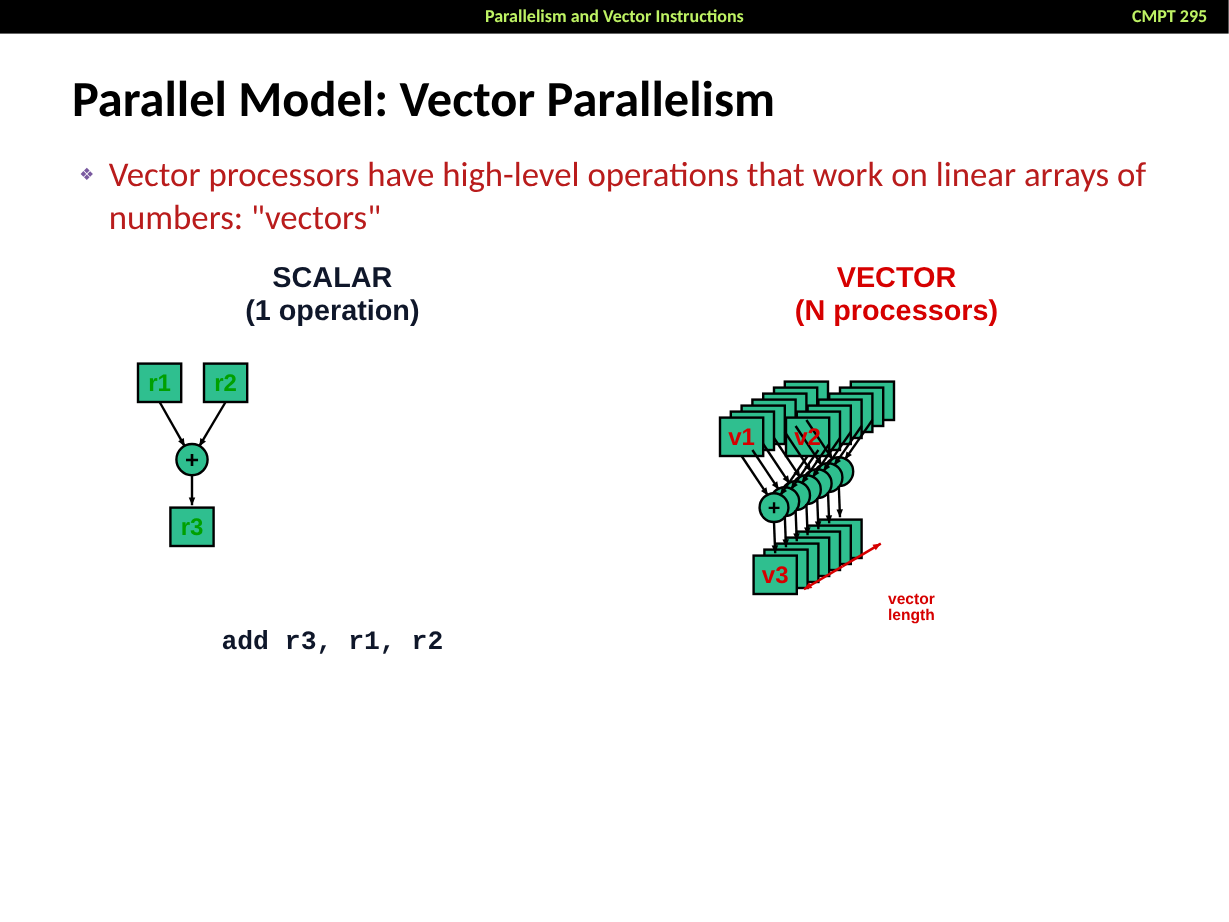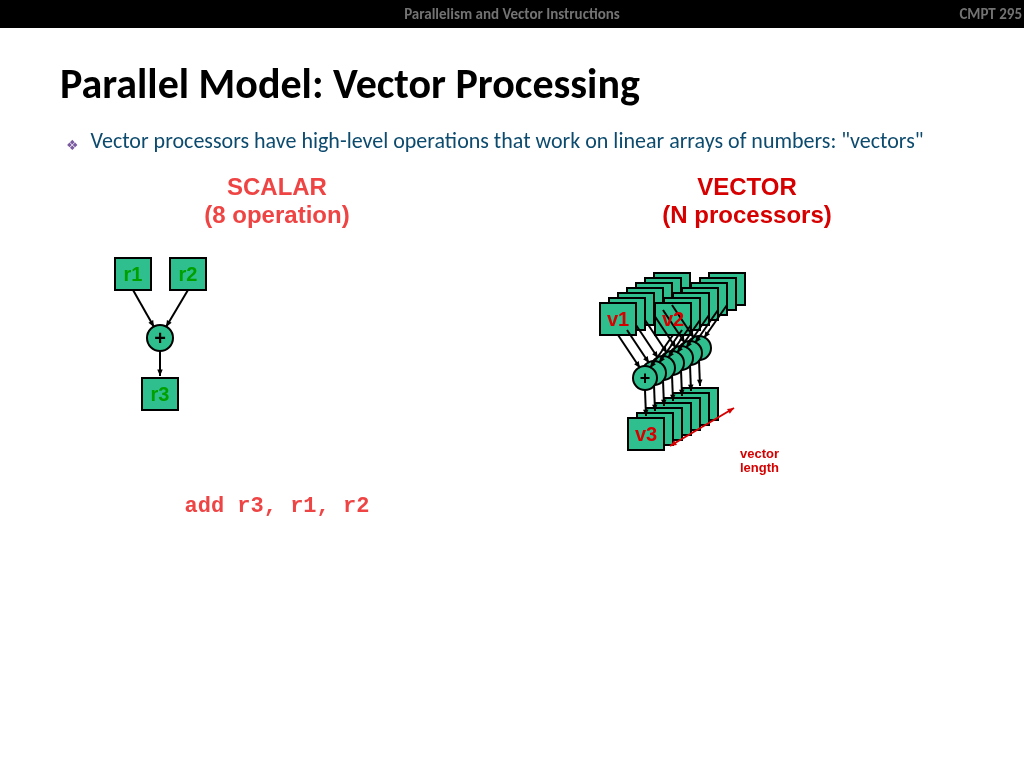--- a/index.html
+++ b/index.html
@@ -1,53 +1,53 @@
 <!DOCTYPE html>
 <html><head>
 <meta charset="utf-8">
 <style>
   * { margin: 0; padding: 0; box-sizing: border-box; }
   html, body { width: 1024px; height: 768px; font-family: Calibri, Arial, sans-serif; background: #fff; }
-  .topbar { background: #000; color: #737373; height: 28px; display: flex; align-items: center; justify-content: center; position: relative; font-weight: bold; font-size: 15px; }
-  .topbar .course { position: absolute; right: 2px; }
+  .topbar { background: #000; color: #bef264; height: 28px; display: flex; align-items: center; justify-content: center; position: relative; font-weight: bold; font-size: 15px; }
+  .topbar .course { position: absolute; right: 18px; }
   .content { padding: 30px 60px 0 60px; }
   .title { font-size: 42px; font-weight: 800; color: #000; margin-bottom: 18px; }
   .bullet-row { display: flex; align-items: flex-start; gap: 12px; margin-left: 6px; }
   .bullet-icon { color: #7a5aa0; font-size: 14px; margin-top: 10px; }
-  .bullet-text { font-size: 22px; color: #0c4a6e; line-height: 1.25; }
+  .bullet-text { font-size: 29px; color: #b91c1c; line-height: 1.25; }
   .columns { display: flex; justify-content: space-between; margin-top: 18px; }
   .col { width: 48%; display: flex; flex-direction: column; align-items: center; }
   .col-head { font-family: Arial, sans-serif; font-weight: bold; font-size: 24px; text-align: center; line-height: 1.2; margin-bottom: 18px; }
-  .green { color: #ef4444; }
+  .green { color: #0f172a; }
   .red { color: #d60000; }
   .svg-wrap { width: 100%; display: flex; justify-content: flex-start; }
-  .code { font-family: "Courier New", monospace; font-weight: bold; font-size: 22px; margin-top: 46px; }
+  .code { font-family: "Courier New", monospace; font-weight: bold; font-size: 22px; margin-top: 30px; }
 </style>
 </head>
 <body>
 
 <div class="topbar">
   <span>Parallelism and Vector Instructions</span>
   <span class="course">CMPT 295</span>
 </div>
 
 <div class="content">
-  <h1 class="title">Parallel Model: Vector Processing</h1>
+  <h1 class="title">Parallel Model: Vector Parallelism</h1>
 
   <div class="bullet-row">
     <span class="bullet-icon">❖</span>
     <span class="bullet-text">Vector processors have high-level operations that work on linear arrays of numbers: "vectors"</span>
   </div>
 
   <div class="columns">
 
     <div class="col">
       <div class="col-head green">
         <span>SCALAR</span><br>
-        <span>(8 operation)</span>
+        <span>(1 operation)</span>
       </div>
       <div class="svg-wrap">
         <svg id="scalar-svg" width="200" height="200" viewBox="0 0 200 200">
             <rect x="55" y="10" width="36" height="32" fill="#2fbf8f" stroke="#000" stroke-width="2"></rect>
             <text x="73" y="33" text-anchor="middle" font-family="Arial" font-weight="bold" font-size="20" fill="#00a000">r1</text>
             <rect x="110" y="10" width="36" height="32" fill="#2fbf8f" stroke="#000" stroke-width="2"></rect>
             <text x="128" y="33" text-anchor="middle" font-family="Arial" font-weight="bold" font-size="20" fill="#00a000">r2</text>
             <line x1="73" y1="42" x2="94" y2="79" stroke="#000" stroke-width="2"></line>
             <polygon points="94,79 88.44681293513324,74.73829688708886 93.1882159992997,72.0472302831025" fill="#000"></polygon>
             <line x1="128" y1="42" x2="106" y2="79" stroke="#000" stroke-width="2"></line>

